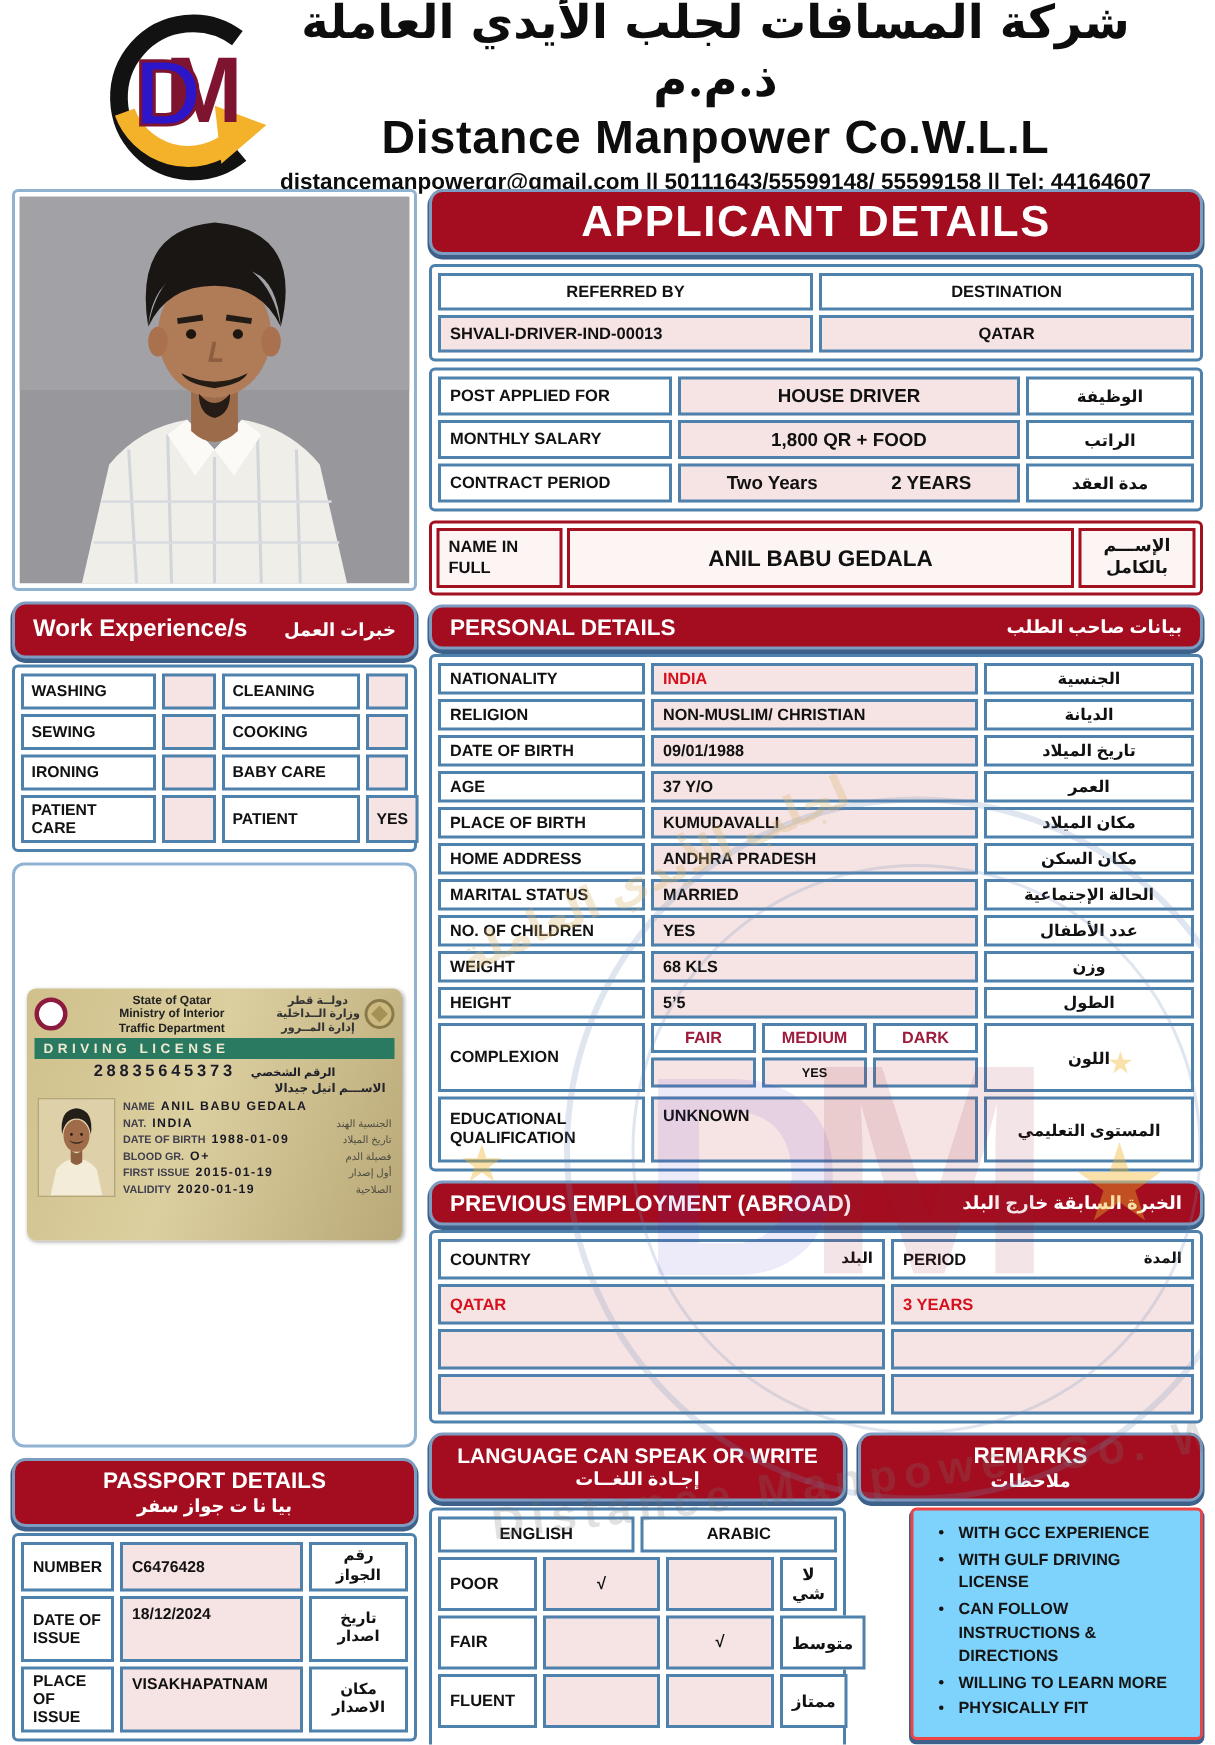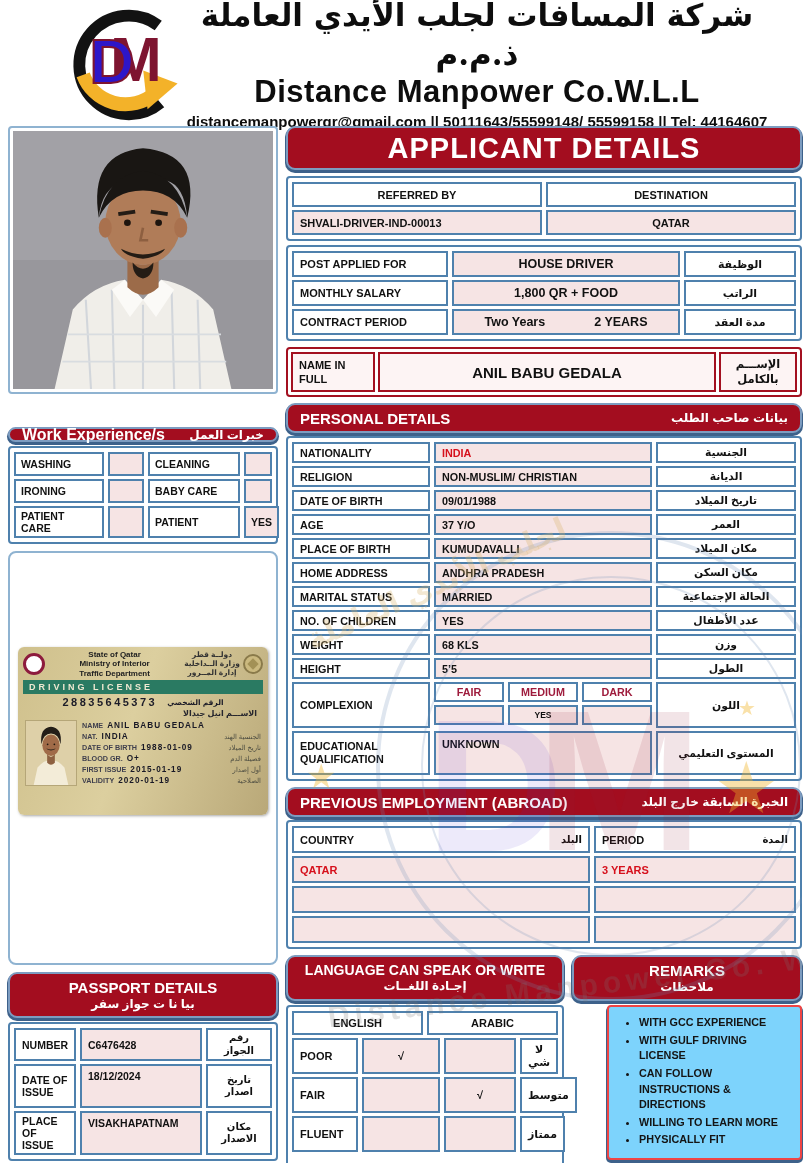--- a/index.html
+++ b/index.html
@@ -33,21 +33,21 @@
   .cell.pink { background:#f6e4e4; }
   .cell.center { justify-content:center; text-align:center; }
   .cell.ar { justify-content:center; text-align:center; font-size:11px; }
   .red-text { color:#d6101c; }
   .maroon-text { color:#9e1b3c; }
 
   
   .photo-box { height:268px; border:2px solid #8fb3d1; border-radius:4px; padding:3px; background:#fff; }
   .photo-box svg { width:100%; height:100%; display:block; }
 
-  .work-banner { height:15px; font-size:16px; margin-bottom:4px;margin-top:26px; }
+  .work-banner { height:38px; font-size:16px; margin-bottom:4px; }
   .wrow { grid-template-columns: 90px 36px 92px 1fr; }
   .wrow .cell { font-size:10.5px; min-height:24px; padding:2px 5px; }
 
   .license-box { flex:1; border:2px solid #8fb3d1; border-radius:8px; background:#fff;
     display:flex; align-items:center; justify-content:center; padding:8px; }
   .license-card { width:250px; height:168px; margin-top:-55px; border-radius:6px; overflow:hidden;
     background:linear-gradient(110deg,#cfc08c,#dccf9f 45%,#b9a878); box-shadow:1px 1px 3px rgba(0,0,0,.35);
     padding:3px 5px; font-size:7.5px; color:#3b3b33; }
   .lic-head { display:flex; align-items:center; gap:3px; }
   .lic-head .en { flex:1; text-align:center; font-weight:bold; font-size:8px; line-height:1.2; color:#222; }
@@ -189,20 +189,26 @@
     <section>
       <div class="banner split work-banner">
         <span>Work Experience/s</span>
         <span class="sub">خبرات العمل</span>
       </div>
       <div class="tbox">
         <div class="row wrow">
           <div class="cell">WASHING</div>
           <div class="cell pink center"></div>
           <div class="cell">CLEANING</div>
+          <div class="cell pink center"></div>
+        </div>
+        <div class="row wrow">
+          <div class="cell">SEWING</div>
+          <div class="cell pink center"></div>
+          <div class="cell">COOKING</div>
           <div class="cell pink center"></div>
         </div>
         <div class="row wrow">
           <div class="cell">IRONING</div>
           <div class="cell pink center"></div>
           <div class="cell">BABY CARE</div>
           <div class="cell pink center"></div>
         </div>
         <div class="row wrow">
           <div class="cell">PATIENT CARE</div>

